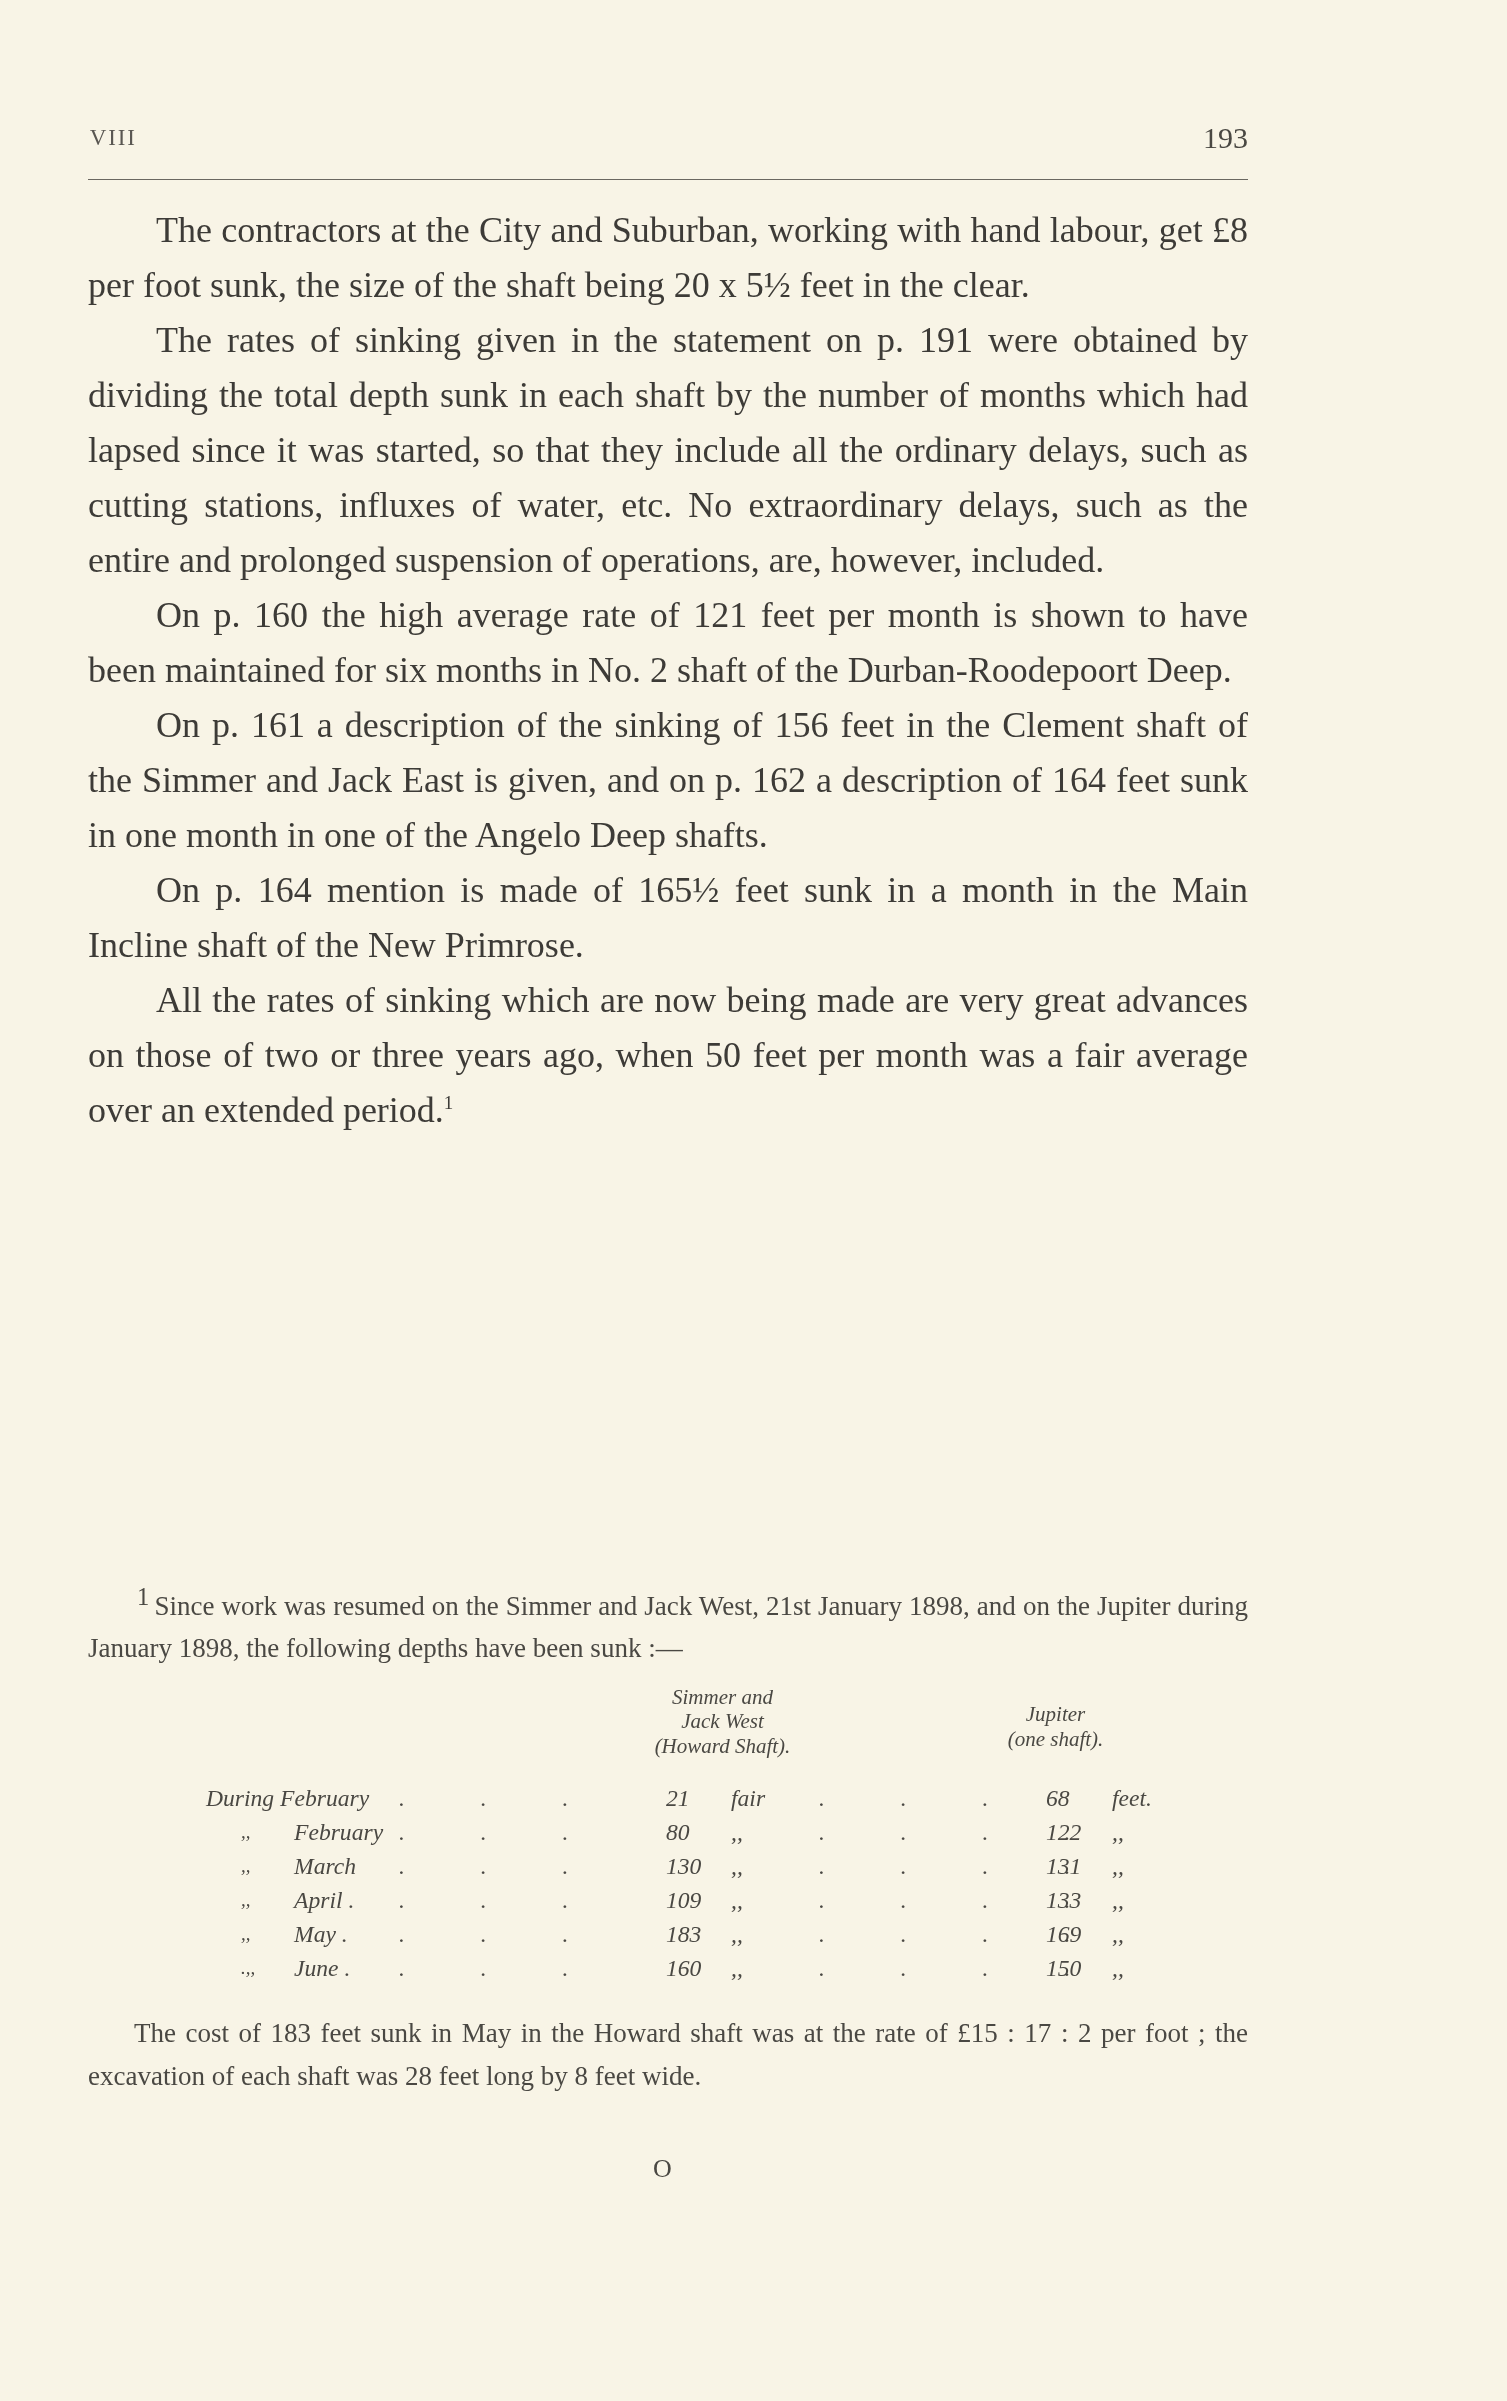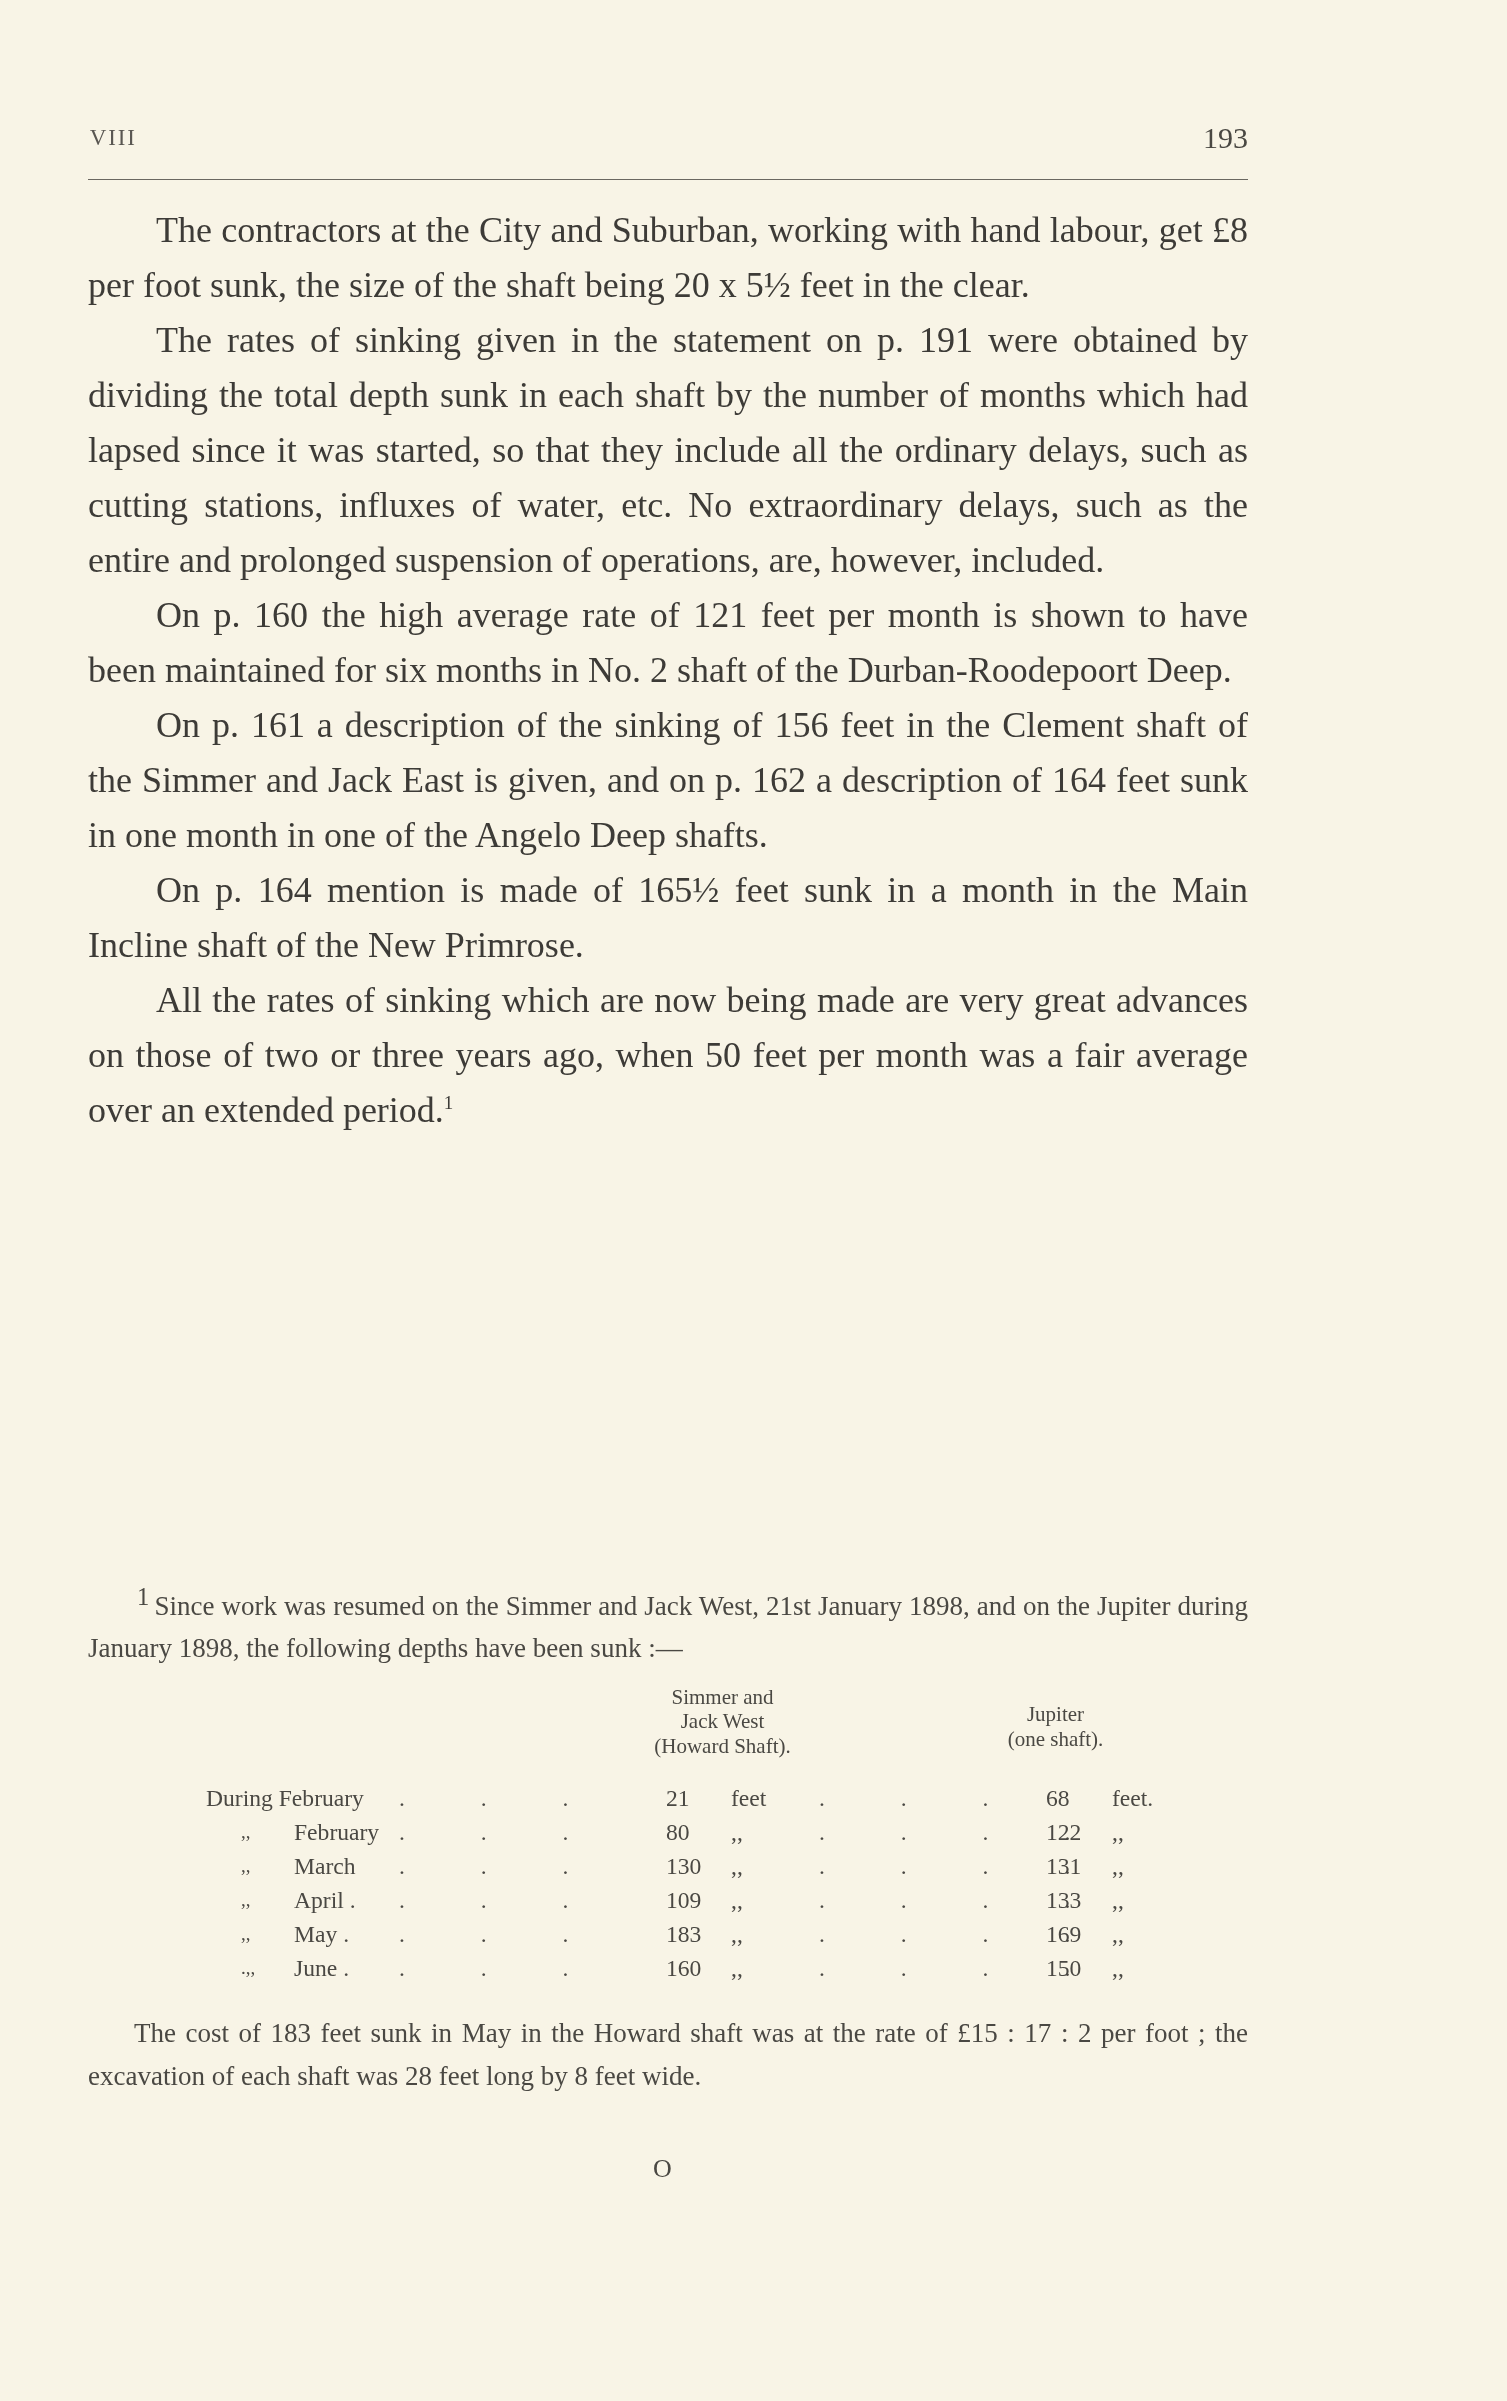--- a/index.html
+++ b/index.html
@@ -83,20 +83,21 @@
     }
     .footnote p { margin: 0; }
     .footnote p.fn-first { text-indent: 49px; }
     .fn-marker { font-size: 24.5px; margin-right: 5.3px; }
     .fn-table {
       position: relative;
       margin-top: 15.8px;
       margin-left: 118px;
       width: 989px;
       font-size: 23.6px;
+      font-style: italic;
     }
     .th-row { position: relative; height: 96px; }
     .th-col1 {
       position: absolute;
       left: 429px;
       top: 0;
       width: 175px;
       text-align: center;
       font-size: 21px;
       line-height: 24.5px;
@@ -172,21 +173,21 @@
         <div class="th-col2">
           <div>Jupiter</div>
           <div>(one shaft).</div>
         </div>
       </div>
 
       <div class="t-row">
         <span class="t-month first"><span>During</span> <span>February</span></span>
         <span class="t-dots1">. . .</span>
         <span class="t-v1">21</span>
-        <span class="t-u1">feet</span>
+        <span class="t-u1">fair</span>
         <span class="t-dots2">. . .</span>
         <span class="t-v2">68</span>
         <span class="t-u2">feet.</span>
       </div>
       <div class="t-row">
         <span class="t-ditto">,,</span>
         <span class="t-month">February</span>
         <span class="t-dots1">. . .</span>
         <span class="t-v1">80</span>
         <span class="t-u1">,,</span>

